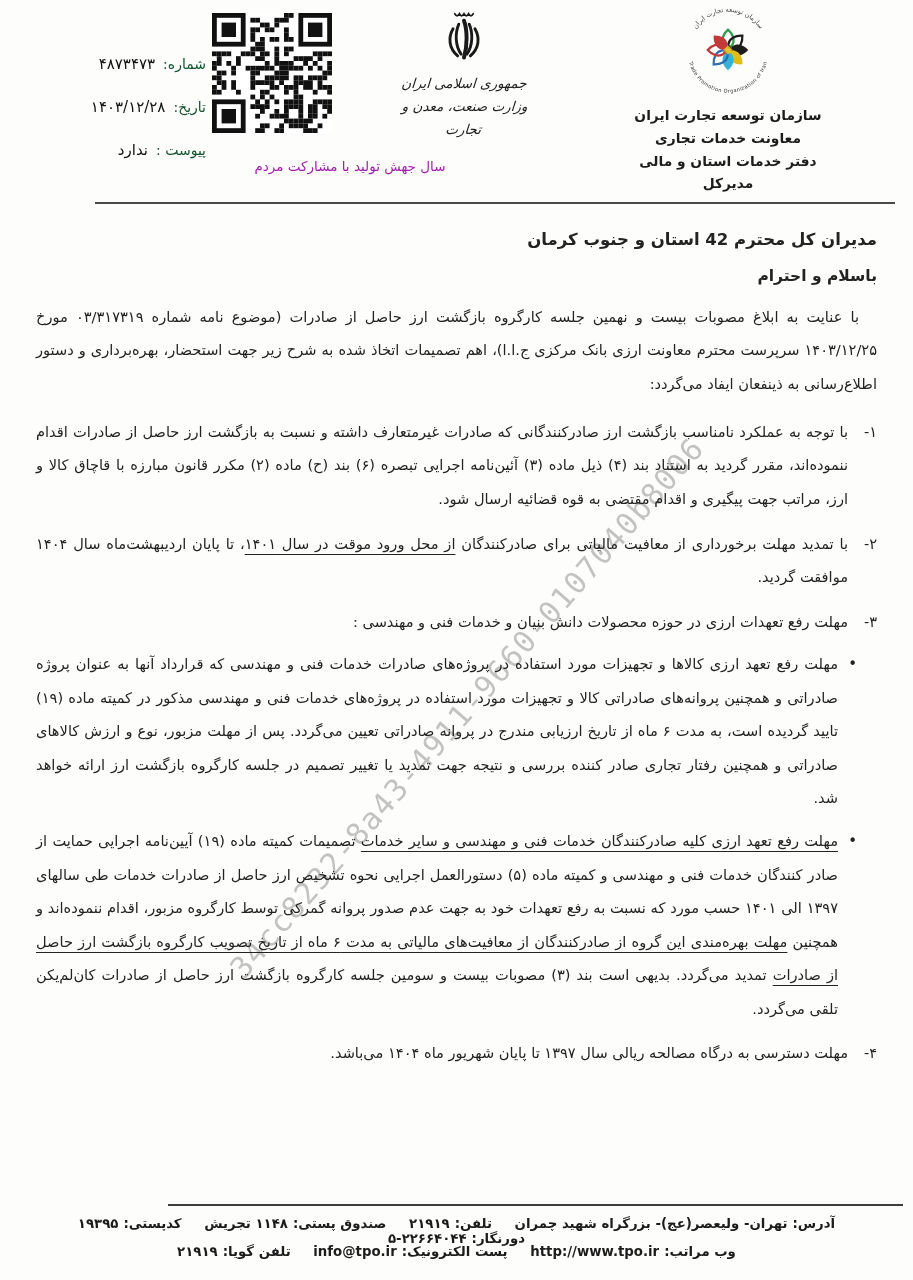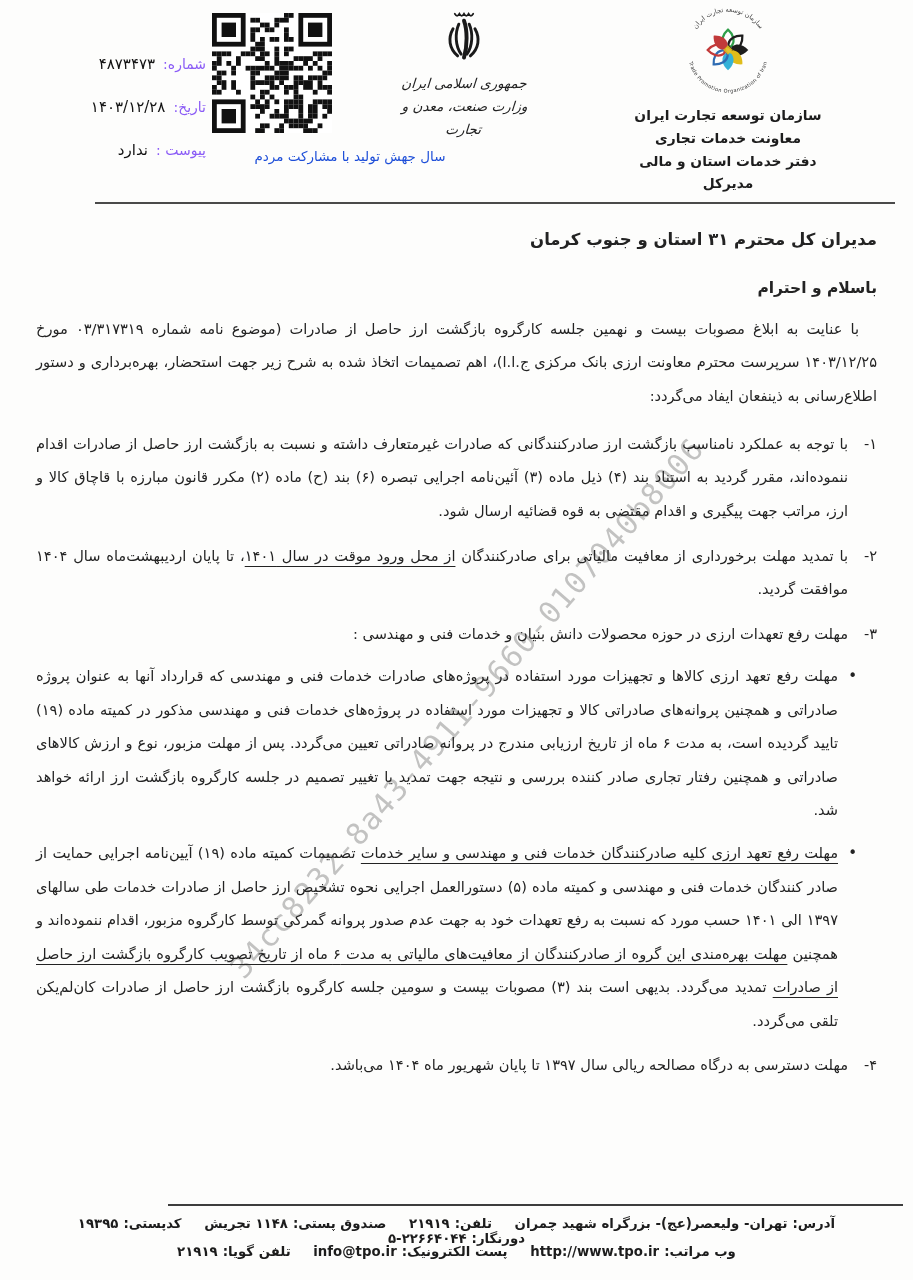--- a/index.html
+++ b/index.html
@@ -1,36 +1,36 @@
 <!DOCTYPE html>
 <html lang="fa"><head>
 <meta charset="utf-8">
 <style>
   html,body{margin:0;padding:0;background:#888;}
   .page{position:relative;width:913px;height:1280px;margin:0 auto;background:#fdfdfc;
         font-family:"DejaVu Sans",sans-serif;color:#252525;overflow:hidden;}
   
   .meta{position:absolute;top:44px;left:28px;width:178px;direction:rtl;text-align:right;font-size:14px;}
   .meta-row{display:flex;gap:8px;align-items:baseline;margin-bottom:14px;justify-content:flex-start;}
-  .meta-row .lbl{color:#8b5cf6;margin-top:12px;}
+  .meta-row .lbl{color:#14532d;margin-top:12px;}
   .meta-row .val{font-weight:normal;font-size:15px;color:#111;}
   .qr{position:absolute;top:12px;left:212px;width:120px;height:122px;}
   .qr svg{width:100%;height:100%;}
   .emblem-block{position:absolute;top:8px;left:388px;width:152px;text-align:center;direction:rtl;}
   .emblem-block .cal{font-size:13.5px;font-style:italic;color:#222;line-height:1.7;transform:skewX(-4deg);}
-  .slogan{position:absolute;top:148px;left:240px;width:220px;text-align:center;direction:rtl;font-size:13.5px;color:#1d4ed8;}
+  .slogan{position:absolute;top:158px;left:240px;width:220px;text-align:center;direction:rtl;font-size:13.5px;color:#a21caf;}
   .tpo-block{position:absolute;top:0px;left:628px;width:200px;text-align:center;direction:rtl;}
   .tpo-block .l{font-weight:bold;font-size:13.8px;line-height:1.65;color:#1d1d1d;}
   .rule-top{position:absolute;top:202px;left:95px;right:18px;height:2px;background:#4a4a4a;}
   
   .content{position:absolute;top:212px;right:36px;left:36px;direction:rtl;text-align:justify;
            font-size:14.6px;line-height:2.3;color:#232323;}
   .addressee{font-weight:bold;font-size:16.5px;margin-top:9px;text-align:right;}
   .subject{font-weight:bold;font-size:15px;margin-top:15px;text-align:right;}
-  .salutation{font-weight:bold;font-size:15.5px;margin-top:12px;text-align:right;}
+  .salutation{font-weight:bold;font-size:15.5px;margin-top:0;text-align:right;}
   .intro{margin-top:5px;text-indent:18px;}
   .item{display:flex;gap:7px;margin-top:11px;}
   .item .num{flex:0 0 22px;font-size:14.6px;}
   .item .itext{flex:1;}
   .bullet{display:flex;gap:9px;margin:9px 20px 0 0;}
   .bullet .mark{flex:0 0 10px;font-size:15px;}
   .bullet .btext{flex:1;}
   .ul{text-decoration:underline;text-underline-offset:5px;}
   
   .sig{position:absolute;left:50px;top:992px;width:310px;height:175px;}
@@ -345,21 +345,21 @@
     </span>
     <div class="l">سازمان توسعه تجارت ایران</div>
     <div class="l">معاونت خدمات تجاری</div>
     <div class="l">دفتر خدمات استان و مالی</div>
     <div class="l">مدیرکل</div>
   </div>
 
   <div class="rule-top"></div>
 
   <div class="content">
-    <div class="addressee">مدیران کل محترم ۳۱ استان و جنوب کرمان</div>
+    <div class="addressee">مدیران کل محترم 42 استان و جنوب کرمان</div>
     <div class="salutation">باسلام و احترام</div>
     <p class="intro">با عنایت به ابلاغ مصوبات بیست و نهمین جلسه کارگروه بازگشت ارز حاصل از صادرات (موضوع نامه شماره ۰۳/۳۱۷۳۱۹ مورخ ۱۴۰۳/۱۲/۲۵ سرپرست محترم معاونت ارزی بانک مرکزی ج.ا.ا)، اهم تصمیمات اتخاذ شده به شرح زیر جهت استحضار، بهره‌برداری و دستور اطلاع‌رسانی به ذینفعان ایفاد می‌گردد:</p>
 
     <div class="item">
       <span class="num">۱-</span>
       <div class="itext">با توجه به عملکرد نامناسب بازگشت ارز صادرکنندگانی که صادرات غیرمتعارف داشته و نسبت به بازگشت ارز حاصل از صادرات اقدام ننموده‌اند، مقرر گردید به استناد بند (۴) ذیل ماده (۳) آئین‌نامه اجرایی تبصره (۶) بند (ح) ماده (۲) مکرر قانون مبارزه با قاچاق کالا و ارز، مراتب جهت پیگیری و اقدام مقتضی به قوه قضائیه ارسال شود.</div>
     </div>
 
     <div class="item">
       <span class="num">۲-</span>

